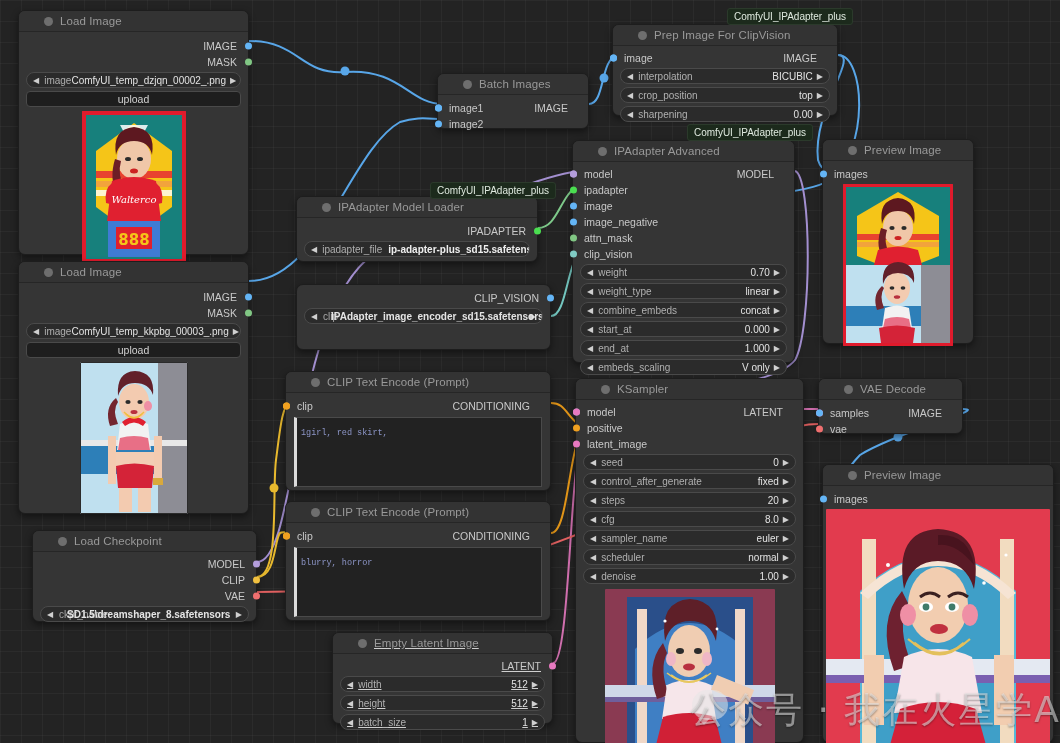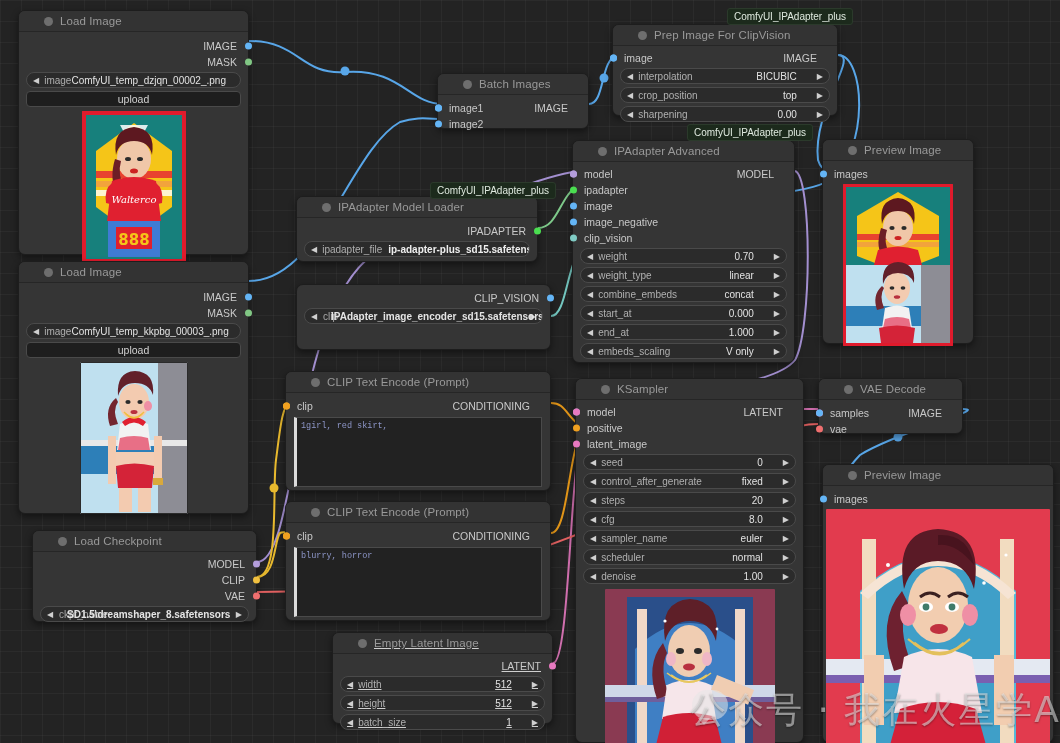--- a/index.html
+++ b/index.html
@@ -76,40 +76,40 @@
     border-radius: 8px;
     display: flex; align-items: center;
     font-size: 10px;
     color: #b9b9b9;
     padding: 0 6px;
     overflow: hidden;
     white-space: nowrap;
   }
   .widget .arr { color: #cfcfcf; font-size: 8px; flex: 0 0 auto; }
   .widget .wname { margin-left: 5px; color: #b0b0b0; flex: 0 0 auto; }
-  .widget .wval { margin-left: auto; margin-right: 20px; color: #e2e2e2; }
+  .widget .wval { margin-left: auto; margin-right: 4px; color: #e2e2e2; }
 
   .btn {
     margin: 3px 7px;
     height: 16px;
     background: #1e1e1e;
     border: 1px solid #4a4a4a;
     border-radius: 4px;
     display:flex; align-items:center; justify-content:center;
     font-size: 10.5px; color: #d2d2d2;
   }
 
   .textbox {
     margin: 4px 8px 3px 8px;
     background: #222;
     border: 1px solid #4a4a4a;
     color: #8d96c8;
     font-family: "Liberation Mono", monospace;
     font-size: 8.5px;
-    padding: 3px 4px;
+    padding: 10px 4px;
     line-height: 1.3;
     border-left: 3px solid #dcdcdc;
     overflow: hidden;
   }
 
   .badge {
     position: absolute;
     background: #1c2a1c;
     color: #dfe9df;
     font-size: 10px;
@@ -403,20 +403,24 @@
         <span class="dot" style="background:#4ade50"></span>
         <span>ipadapter</span>
       </div>
       <div class="slot in">
         <span class="dot" style="background:#64b5f6"></span>
         <span>image</span>
       </div>
       <div class="slot in">
         <span class="dot" style="background:#64b5f6"></span>
         <span>image_negative</span>
+      </div>
+      <div class="slot in">
+        <span class="dot" style="background:#81c784"></span>
+        <span>attn_mask</span>
       </div>
       <div class="slot in">
         <span class="dot" style="background:#80cbc4"></span>
         <span>clip_vision</span>
       </div>
       <div class="widget">
         <span class="arr">◀</span>
         <span class="wname">weight</span>
         <span class="wval">0.70</span>
         <span class="arr">▶</span>

